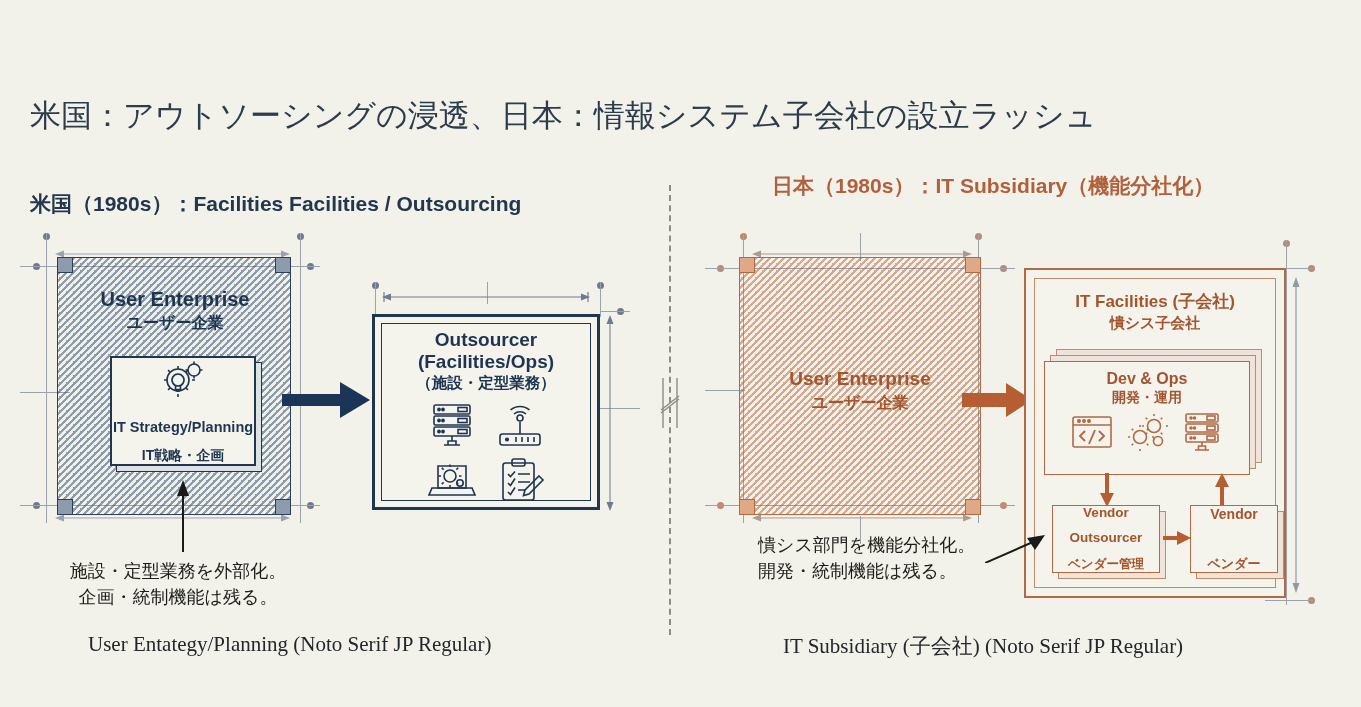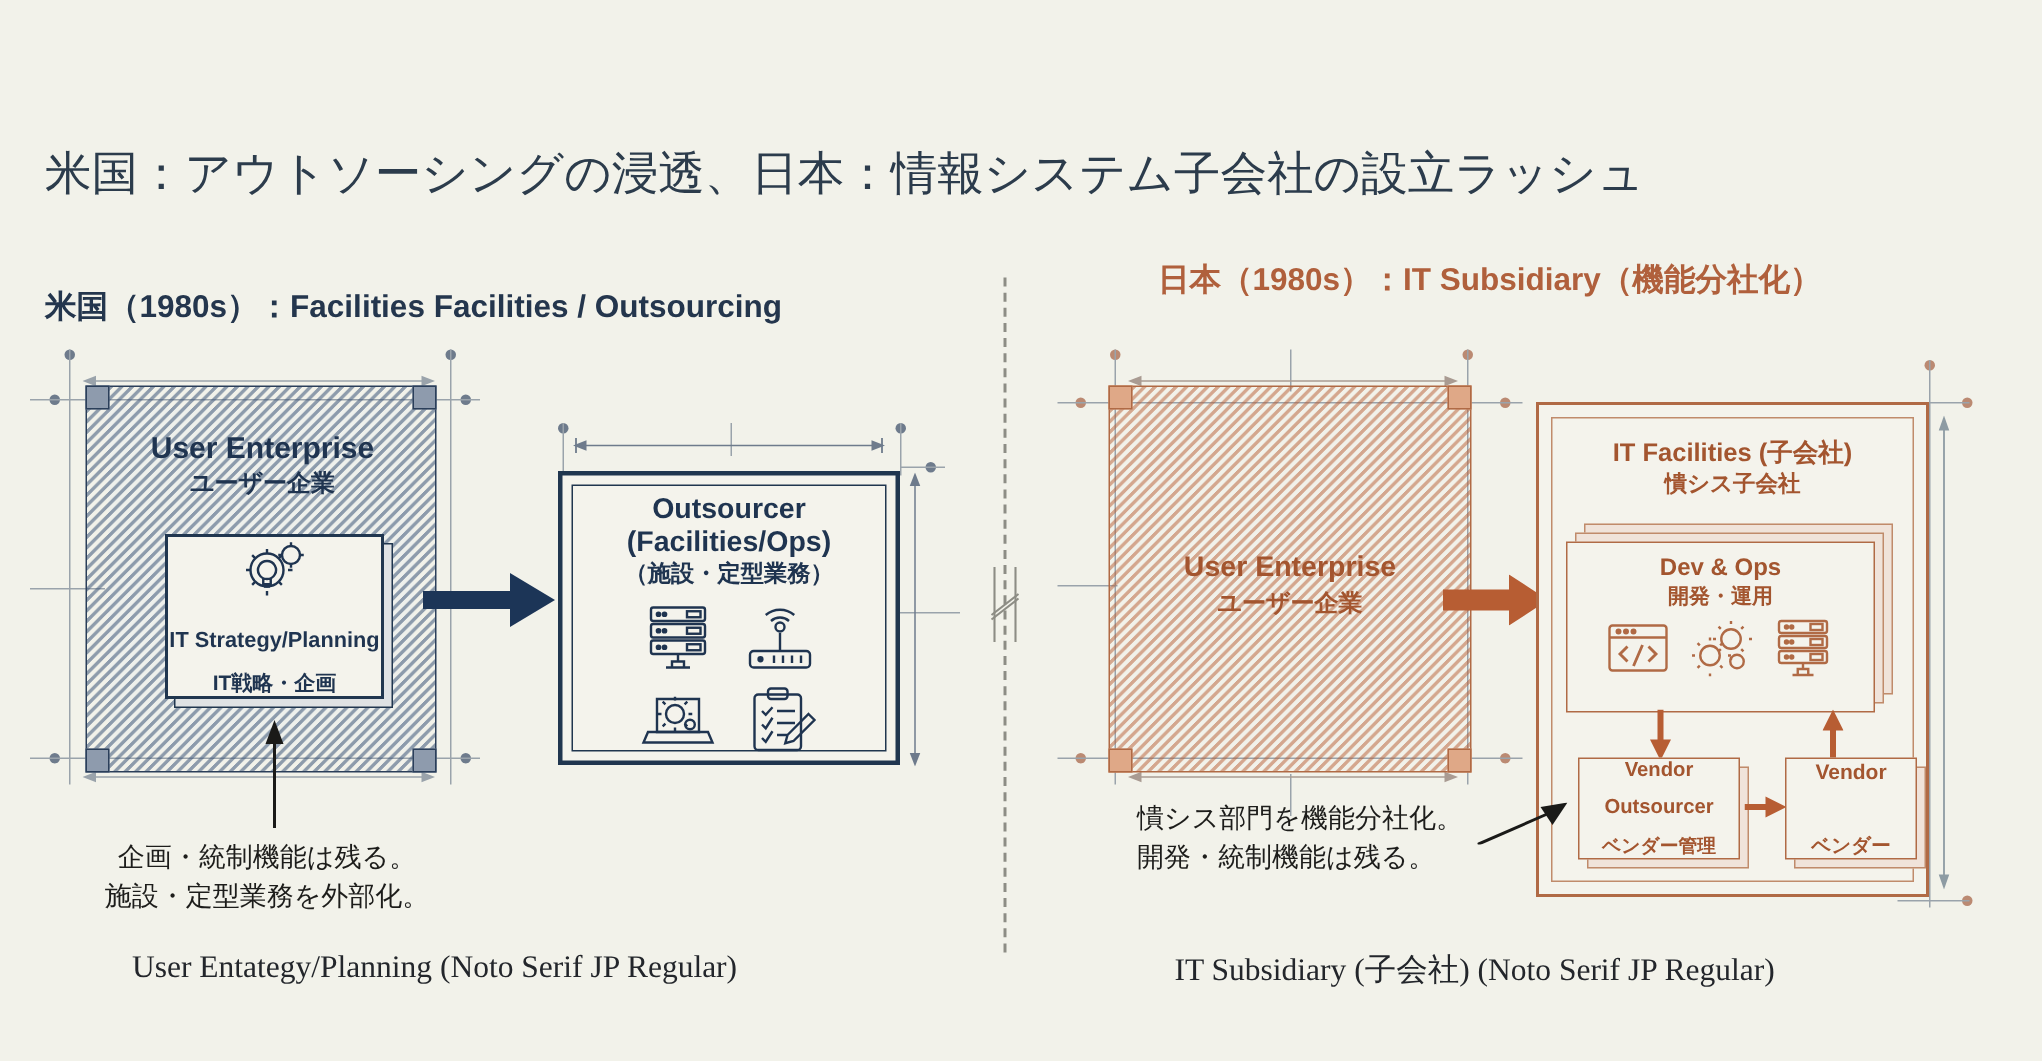--- a/index.html
+++ b/index.html
@@ -263,22 +263,22 @@
         </g>
       </svg>
     </div>
   </div>
 
   <svg class="pointer-line" style="left:176px; top:480px;" width="14" height="72" viewBox="0 0 14 72">
     <line x1="7" y1="72" x2="7" y2="14" stroke="#1a1a18" stroke-width="2"></line>
     <path d="M7,0 L1,16 L13,16 Z" fill="#1a1a18"></path>
   </svg>
   <div class="annot" style="left:58px; top:558px; text-align:center; width:240px;">
+    <div>施設・定型業務を外部化。</div>
     <div>企画・統制機能は残る。</div>
-    <div>施設・定型業務を外部化。</div>
   </div>
   <div class="caption" style="left:88px; top:632px;">User Entategy/Planning (Noto Serif JP Regular)</div>
 
   <div class="dim-dot terra" style="left:740px;  top:233px;"></div>
   <div class="dim-dot terra" style="left:975px;  top:233px;"></div>
   <div class="dim-dot terra" style="left:717px;  top:265px;"></div>
   <div class="dim-dot terra" style="left:1000px; top:265px;"></div>
   <div class="dim-dot terra" style="left:717px;  top:502px;"></div>
   <div class="dim-dot terra" style="left:1000px; top:502px;"></div>
   <div class="dim-dot terra" style="left:1283px; top:240px;"></div>

